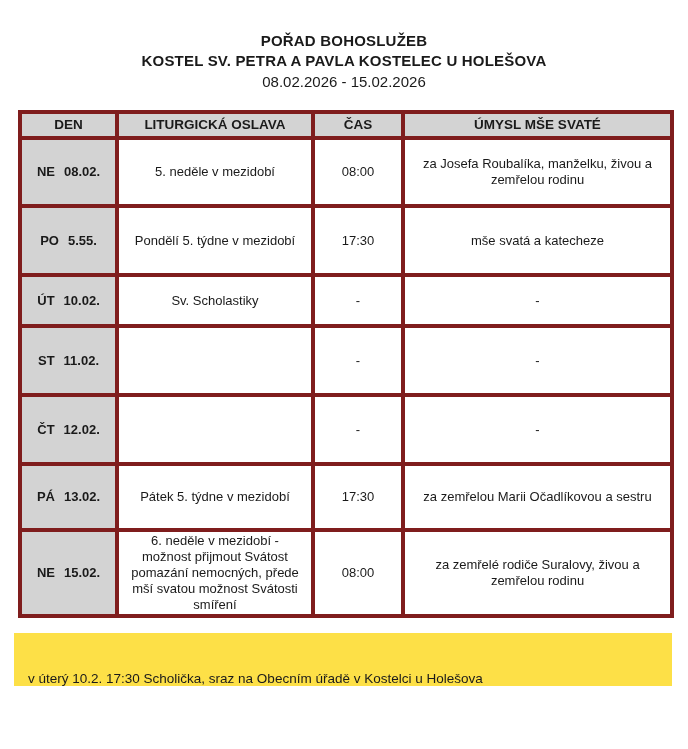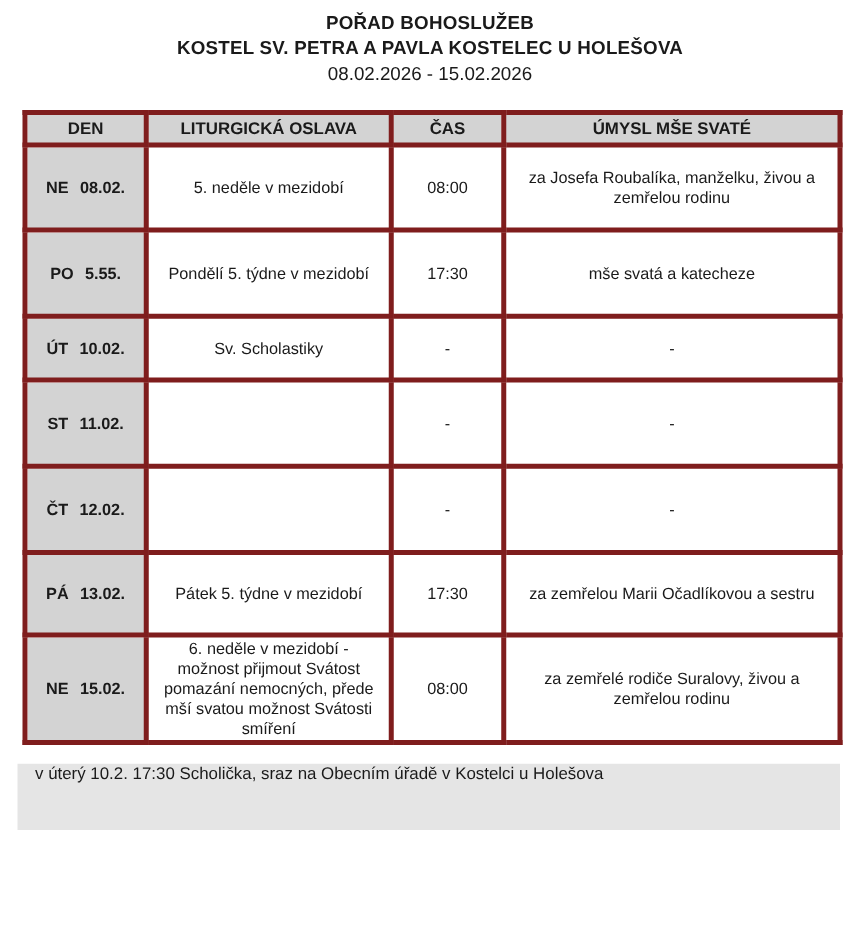--- a/index.html
+++ b/index.html
@@ -15,20 +15,21 @@
   .page {
     position: relative;
     width: 688px;
     height: 749px;
     overflow: hidden;
   }
   
   .title-block {
     text-align: center;
     padding-top: 9px;
+    margin-top: 22px;
   }
   .title-main {
     font-size: 15px;
     font-weight: bold;
     line-height: 20px;
     letter-spacing: 0.2px;
   }
   .title-sub {
     font-size: 15px;
     font-weight: bold;
@@ -86,23 +87,23 @@
   tbody tr:nth-child(8) { height: 92px; }
   tbody tr:nth-child(8) td.celebration-cell {
     line-height: 15px;
     padding: 16px 3px;
   }
   
   .footer-note {
     margin: 15px 0 0 14px;
     width: 658px;
     height: 53px;
-    background: #e5e5e5;
+    background: #fde047;
     display: flex;
-    align-items: flex-start;
+    align-items: flex-end;
     box-sizing: border-box;
     padding-left: 14px;
     font-size: 13.5px;
   }
 </style>
 </head>
 <body>
 
 <div class="page">
 

